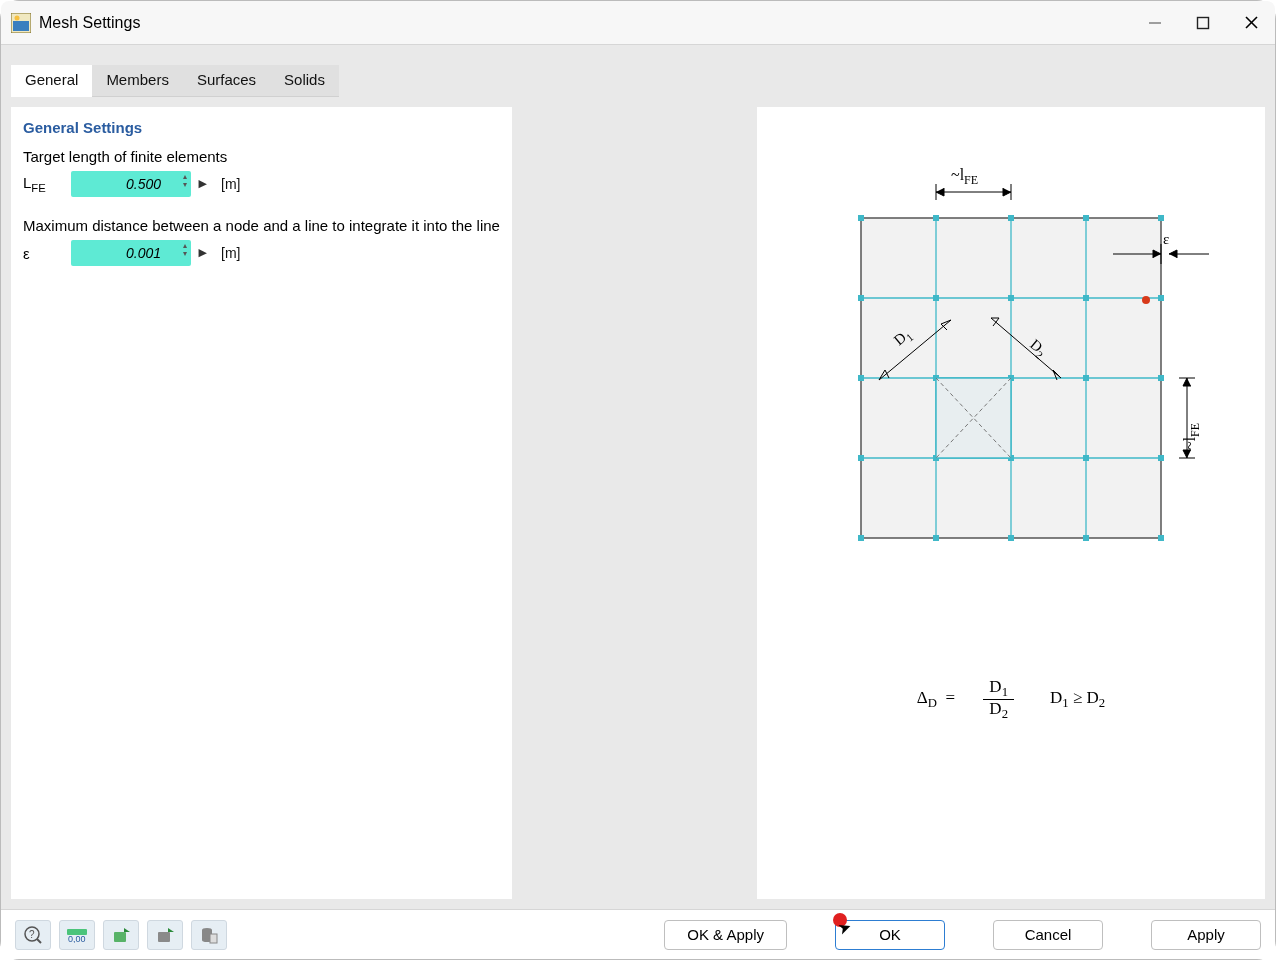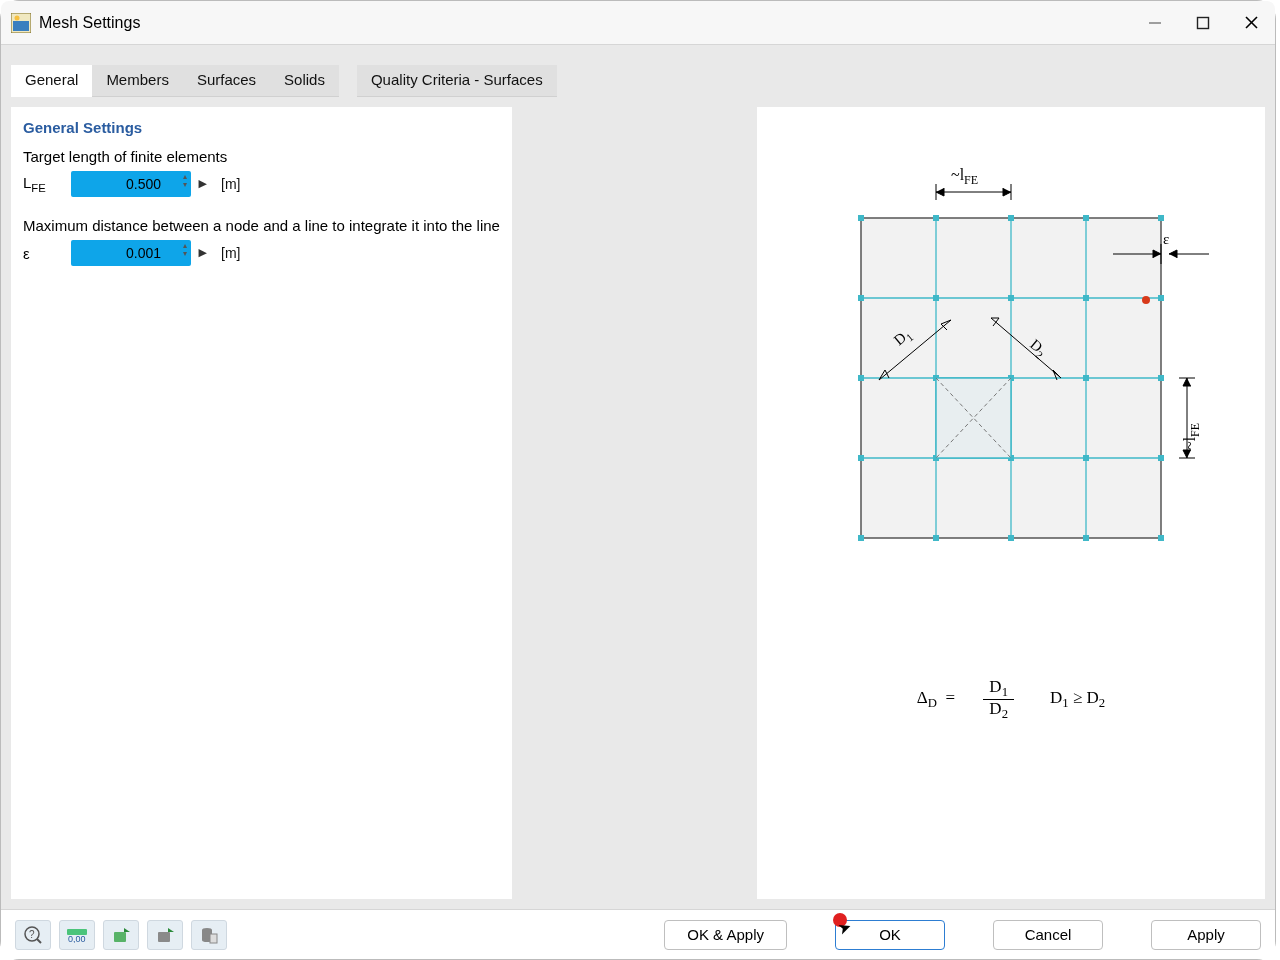--- a/index.html
+++ b/index.html
@@ -102,27 +102,28 @@
     gap: 8px;
     margin: 6px 0 20px 0;
   }
   .sym {
     width: 40px;
     font-size: 15px;
   }
   .num-input {
     width: 120px;
     height: 26px;
-    background: #0ea5e9;
+    background: #5eead4;
     border: none;
     border-radius: 2px;
     text-align: right;
     padding-right: 30px;
     font-size: 14px;
     position: relative;
+    font-style: italic;
   }
   .num-wrap {
     position: relative;
     width: 120px;
     height: 26px;
   }
   .spinner {
     position: absolute;
     right: 4px; top: 2px;
     display: flex; flex-direction: column;
@@ -261,21 +262,20 @@
     </div>
   </div>
 
   <div class="content-area">
     <div class="tabbar">
       <div class="tab active">General</div>
       <div class="tab">Members</div>
       <div class="tab">Surfaces</div>
       <div class="tab">Solids</div>
       <div class="tab-sep"></div>
-      <div class="tab">Quality Criteria - Surfaces</div>
     </div>
 
     <div class="body-row">
       <div class="left-panel">
         <div class="group">
           <div class="group-title">General Settings</div>
 
           <div class="desc">Target length of finite elements</div>
           <div class="field-row">
             <span class="sym">L<span class="sub">FE</span></span>

